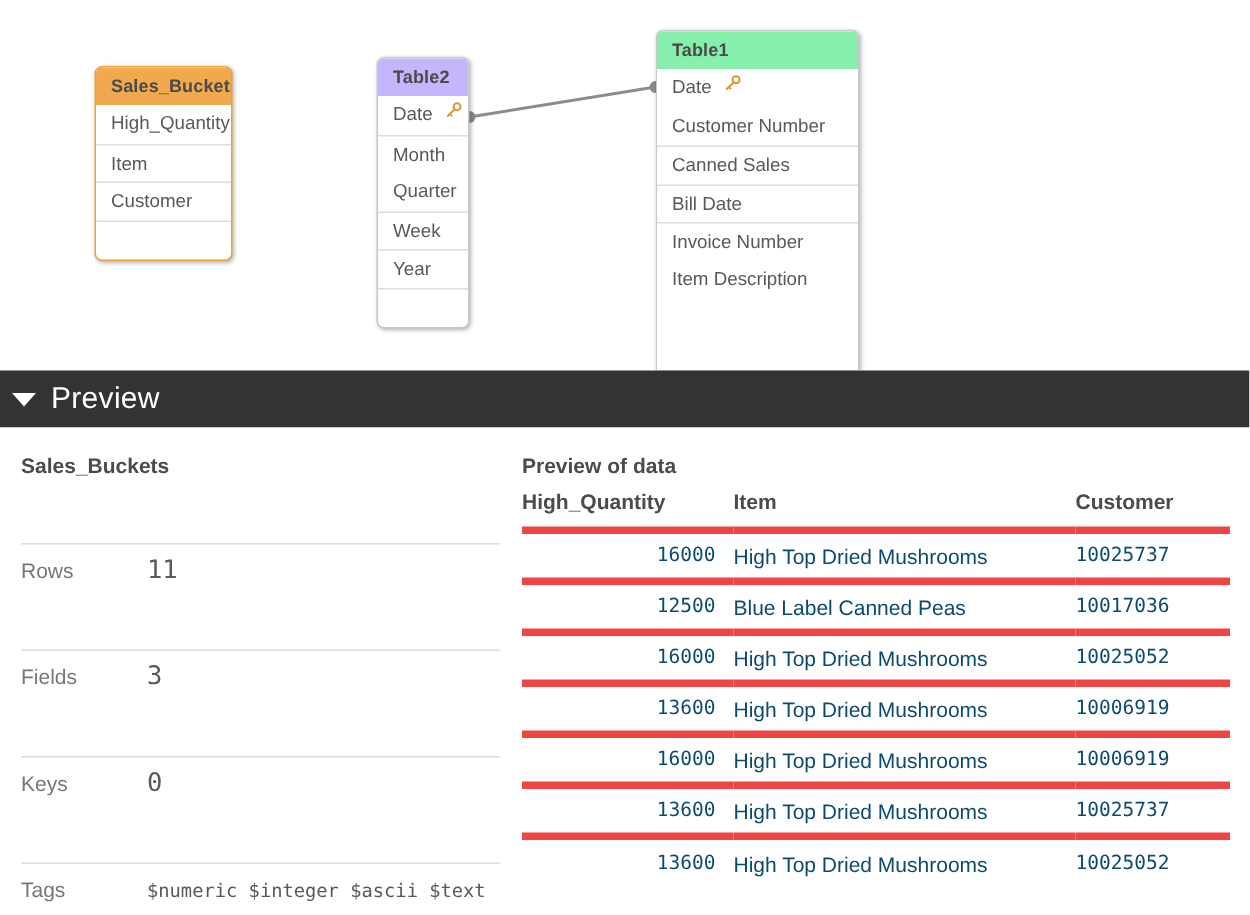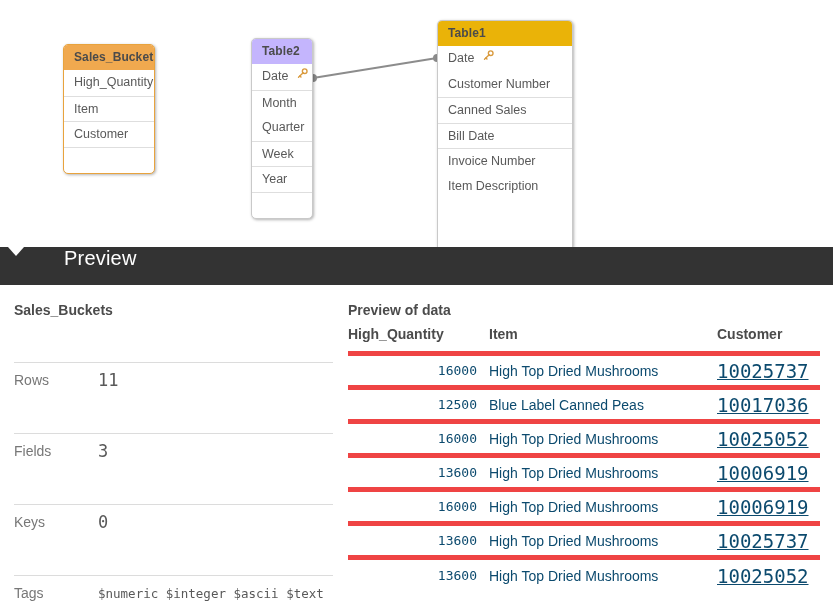--- a/index.html
+++ b/index.html
@@ -85,21 +85,21 @@
 
   
   #tbl-table1 {
     left: 437px; top: 20px;
     width: 136px;
     border: 1px solid #c9c9c9;
     border-bottom: none;
     border-radius: 5px 5px 0 0;
     height: 227px;
   }
-  #tbl-table1 .tbl-head { background: #eab308; }
+  #tbl-table1 .tbl-head { background: #86efac; }
 
   .key-icon {
     display: inline-block;
     vertical-align: middle;
     margin-left: 5px;
     position: relative;
     top: -1px;
   }
 
   
@@ -112,22 +112,22 @@
 
   
   #preview-bar {
     position: absolute;
     left: 0; top: 247px;
     width: 833px;
     height: 38px;
     background: #333333;
     box-sizing: border-box;
     display: flex;
+    align-items: center;
     padding-left: 8px;
-    gap: 30px;
   }
   #preview-caret {
     width: 0; height: 0;
     border-left: 8px solid transparent;
     border-right: 8px solid transparent;
     border-top: 9px solid #ffffff;
     margin-right: 10px;
   }
   #preview-title {
     color: #ffffff;
@@ -222,22 +222,21 @@
   }
   table.preview td.num {
     text-align: right;
     font-family: "DejaVu Sans Mono", "Liberation Mono", monospace;
     font-size: 13px;
     padding-right: 12px;
   }
   table.preview td.txt { padding-left: 0; }
   table.preview td.cust {
     font-family: "DejaVu Sans Mono", "Liberation Mono", monospace;
-    font-size: 19px;
-    text-decoration: underline;
+    font-size: 13px;
   }
   col.c-qty { width: 141px; }
   col.c-item { width: 228px; }
   col.c-cust { width: 103px; }
 </style>
 </head>
 <body>
 
 <div id="model-canvas">
 

